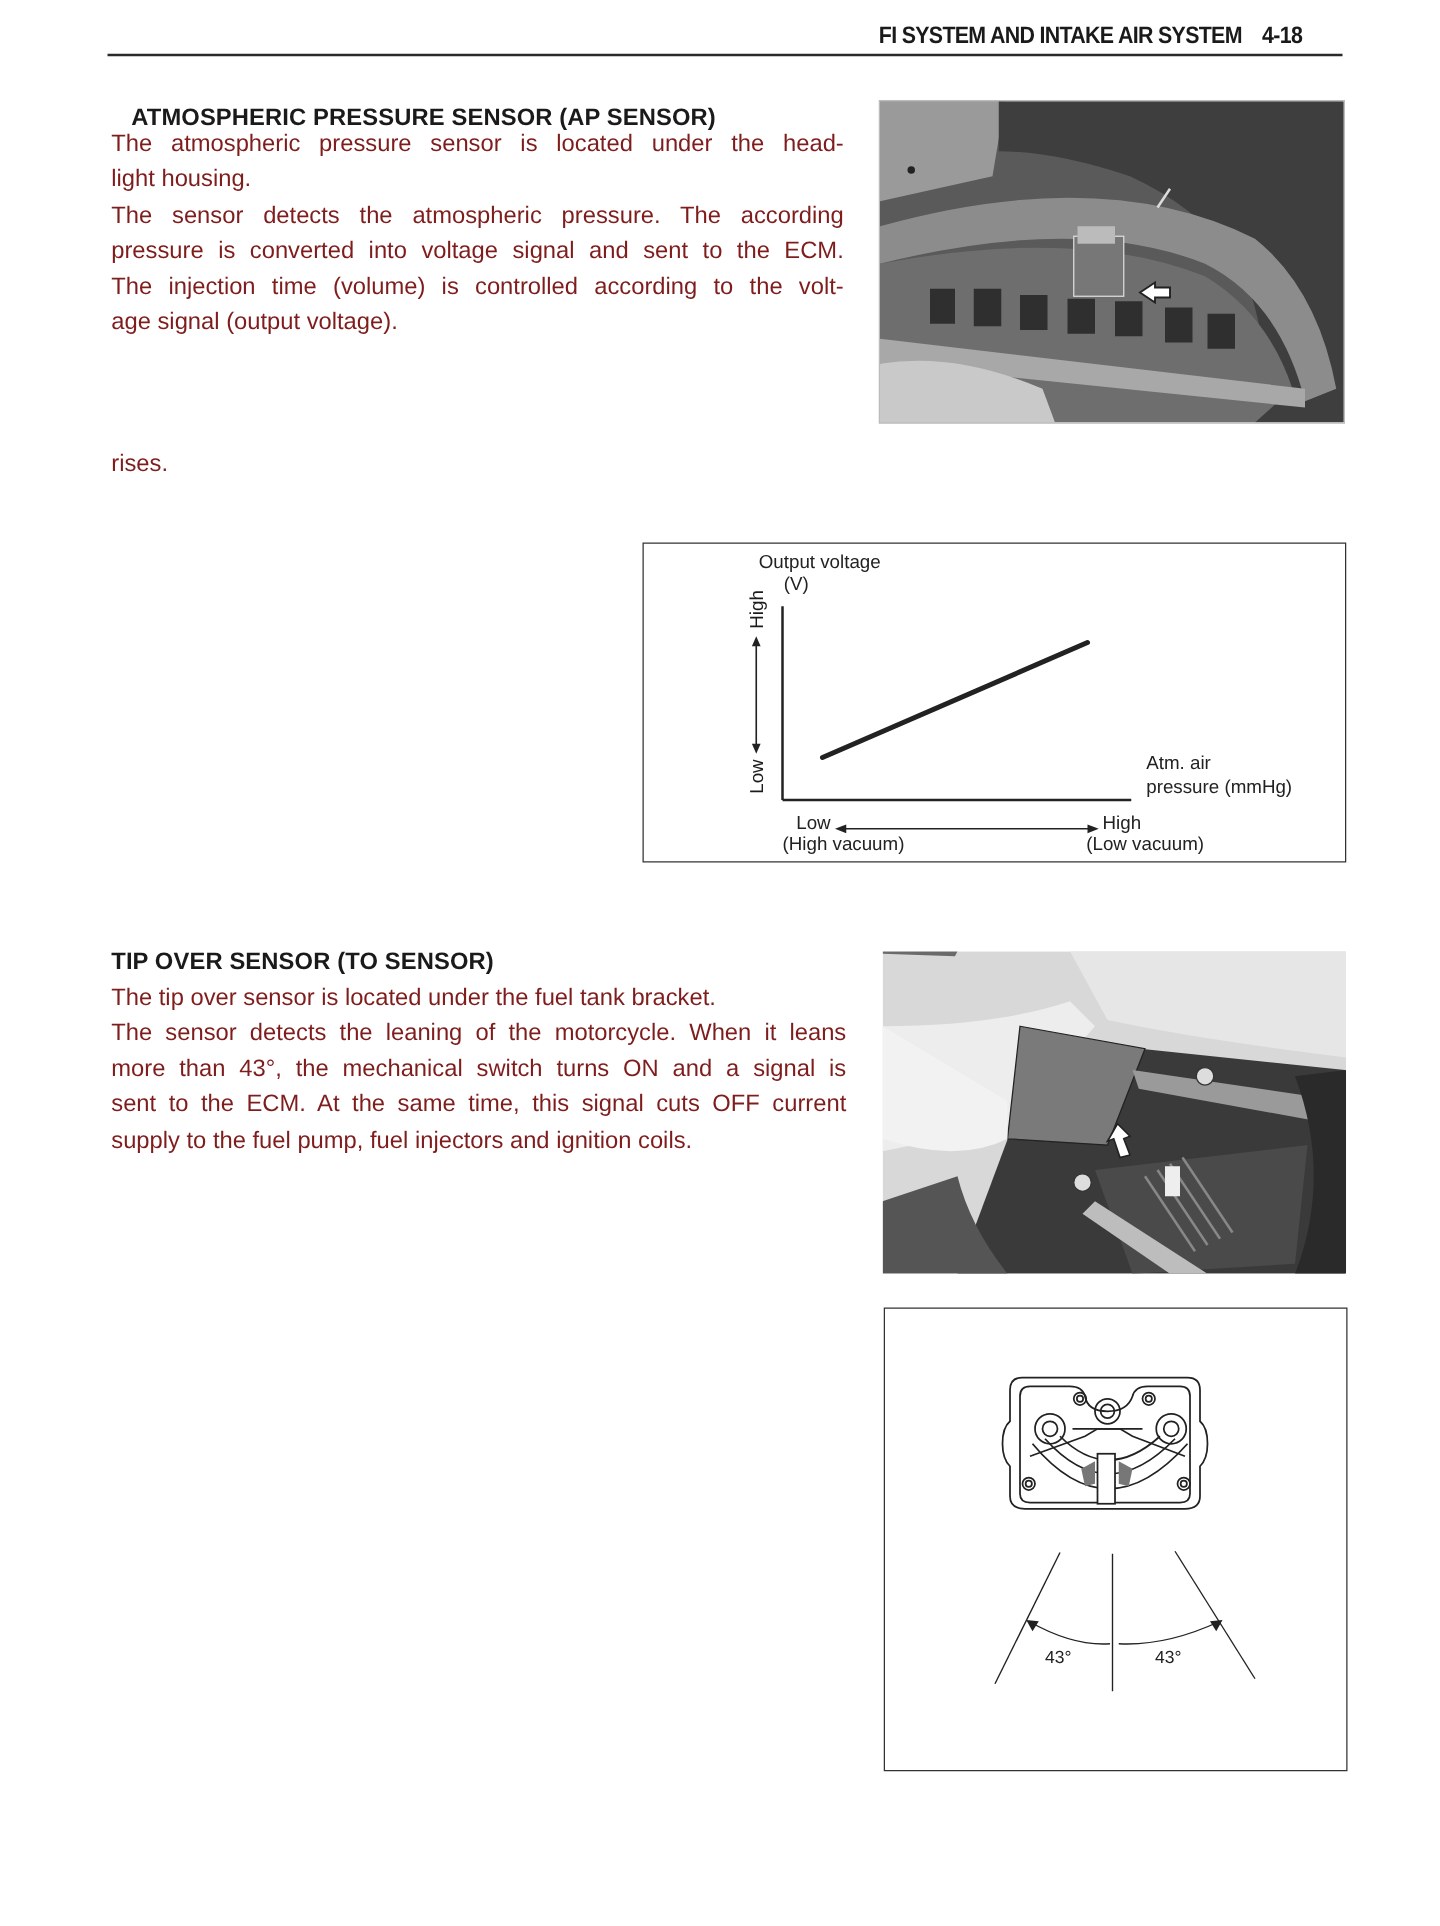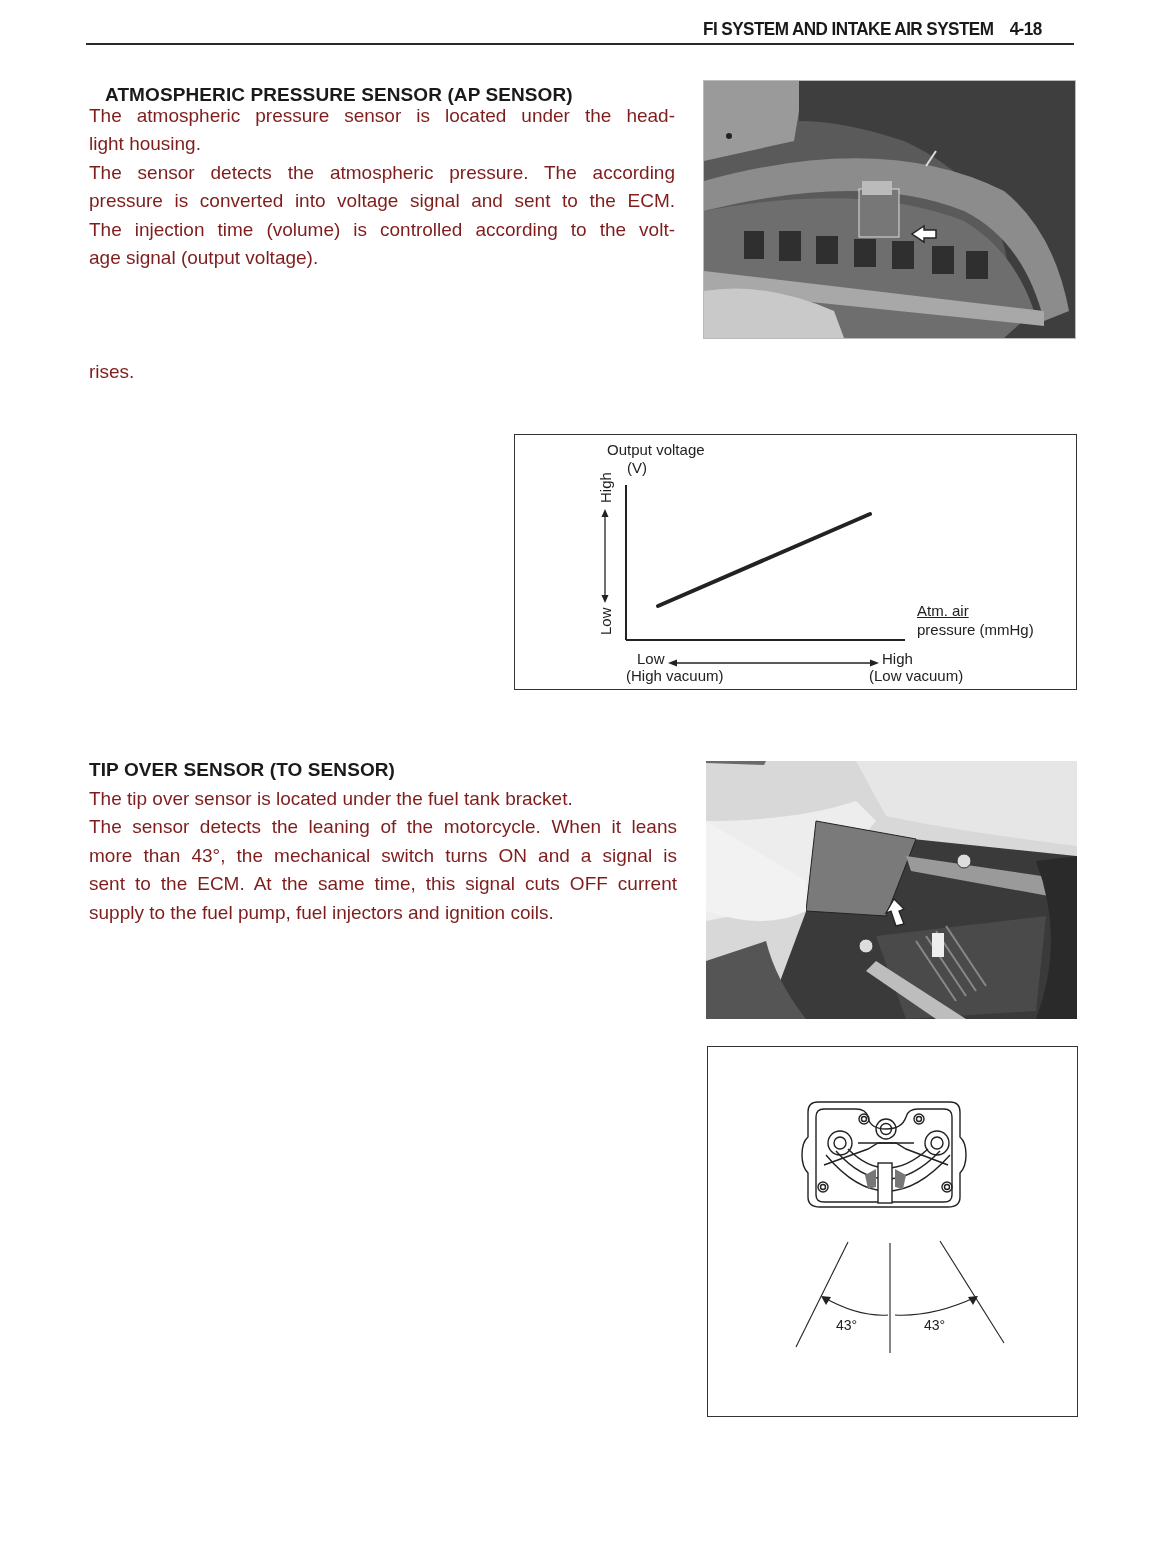--- a/index.html
+++ b/index.html
@@ -81,21 +81,21 @@
     <path d="M90 168 L86.5 160 L93.5 160 Z" fill="#222"></path>
 
     <line x1="160" y1="228" x2="357" y2="228" stroke="#222" stroke-width="1.3"></line>
     <path d="M153 228 L162 224.5 L162 231.5 Z" fill="#222"></path>
     <path d="M364 228 L355 224.5 L355 231.5 Z" fill="#222"></path>
   </svg>
   <div class="abs cl" style="left:92px; top:6px;">Output voltage</div>
   <div class="abs cl" style="left:112px; top:24px;">(V)</div>
   <div class="abs vert" style="left:82px; top:68px;">High</div>
   <div class="abs vert" style="left:82px; top:200px;">Low</div>
-  <div class="abs cl" style="left:402px; top:167px;text-decoration:underline;">Atm. air</div>
+  <div class="abs cl" style="left:402px; top:167px;">Atm. air</div>
   <div class="abs cl" style="left:402px; top:186px;">pressure (mmHg)</div>
   <div class="abs cl" style="left:122px; top:215px;">Low</div>
   <div class="abs cl" style="left:111px; top:232px;">(High vacuum)</div>
   <div class="abs cl" style="left:367px; top:215px;">High</div>
   <div class="abs cl" style="left:354px; top:232px;">(Low vacuum)</div>
 </div>
 
 <div class="abs h2" style="left:89px; top:759px;">TIP OVER SENSOR (TO SENSOR)</div>
 <div class="abs p" style="left:89px; top:785px; width:588px;">
   <span class="ln last">The tip over sensor is located under the fuel tank bracket.</span>

